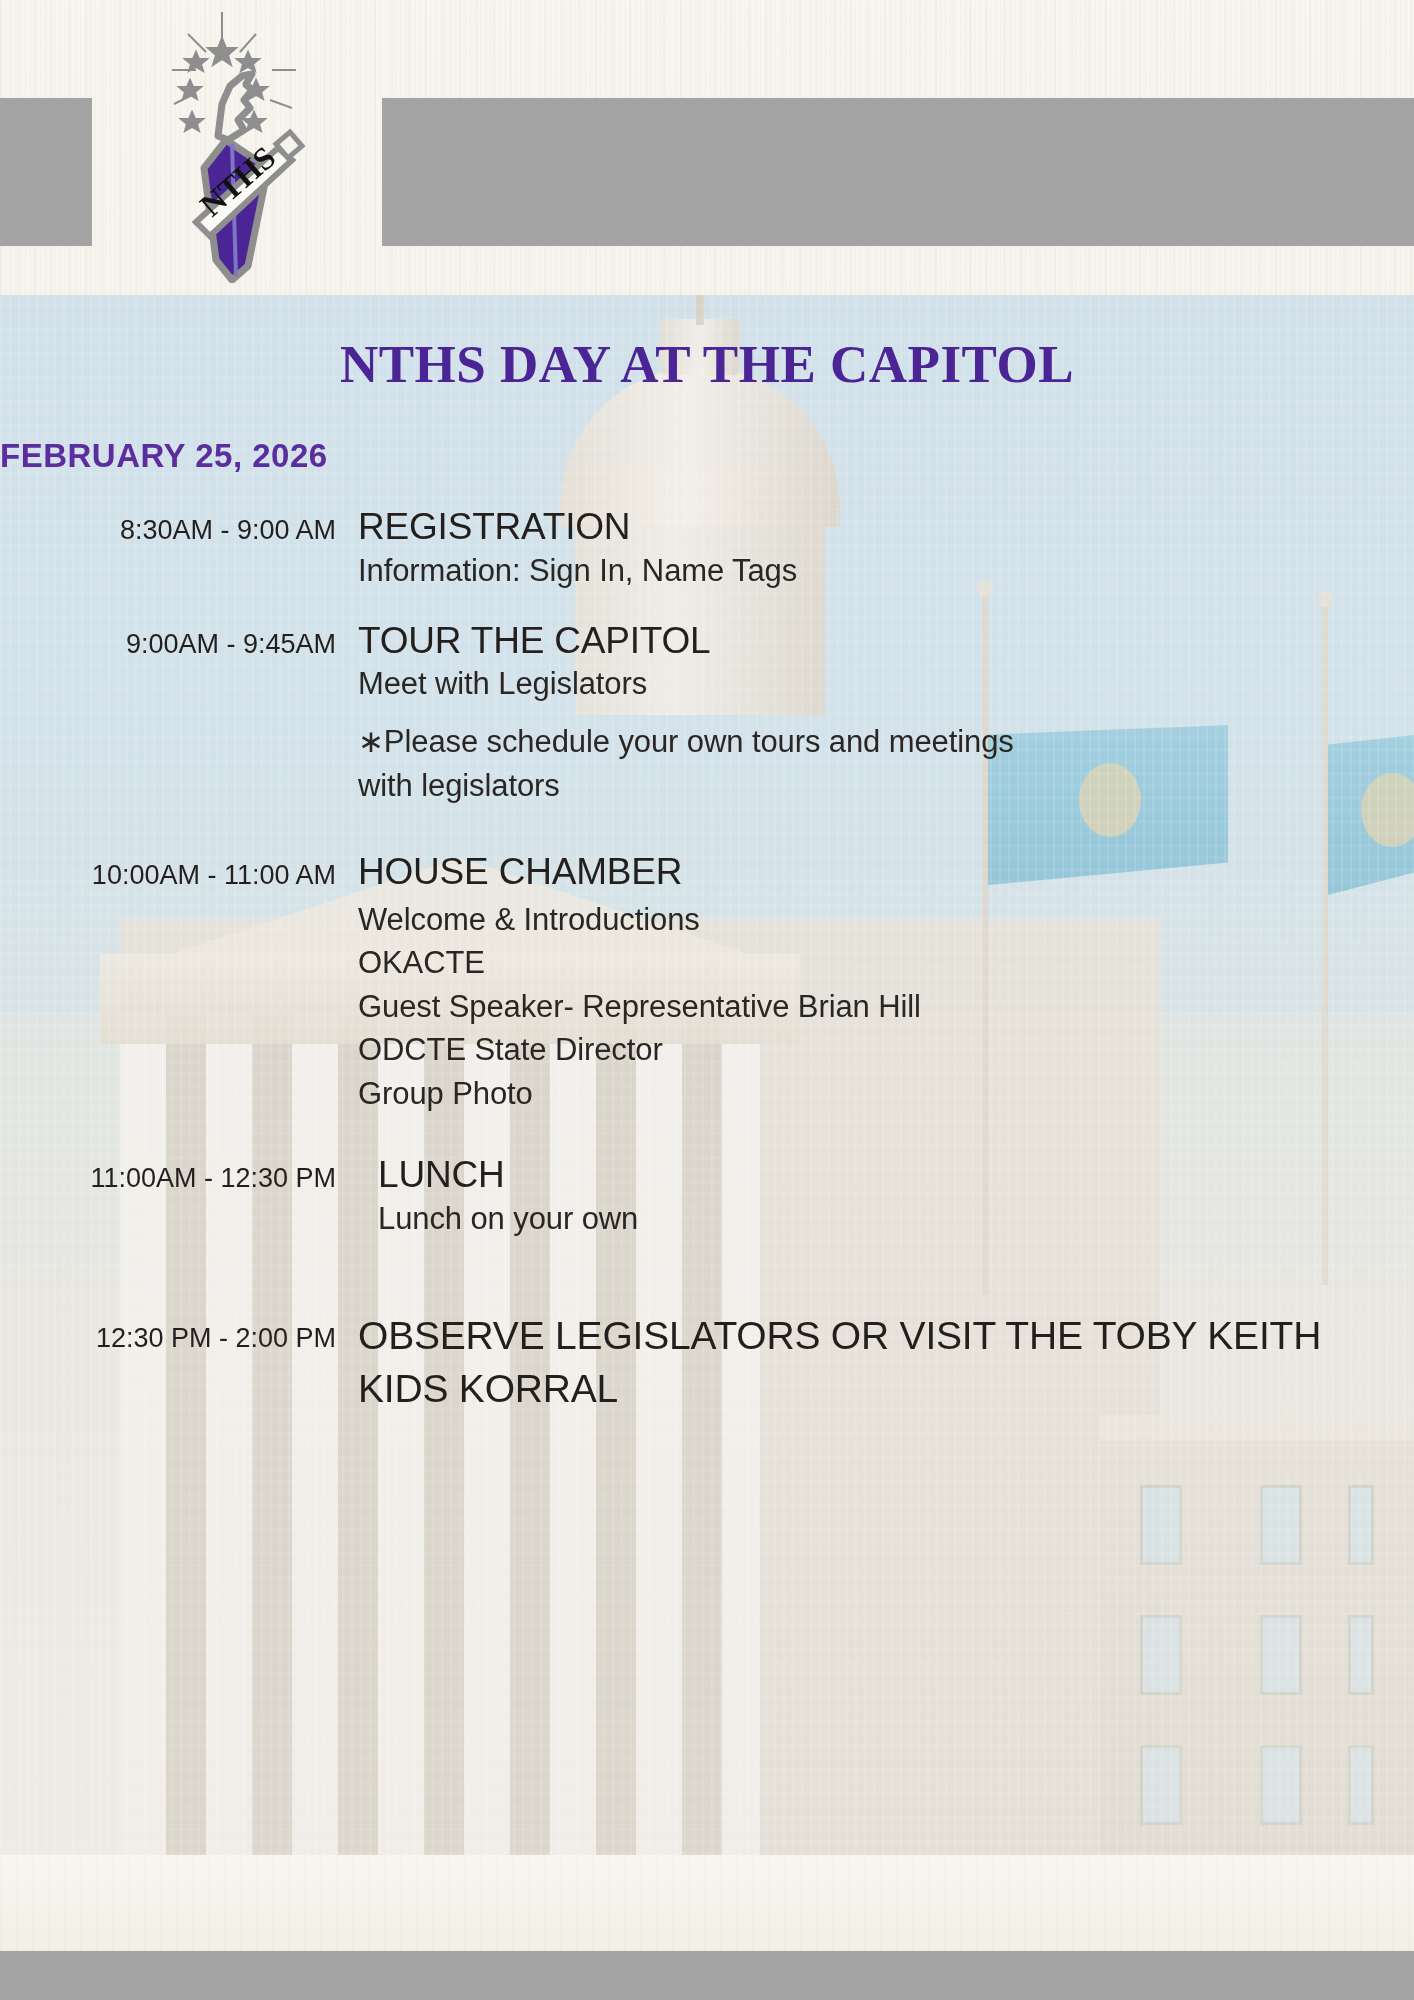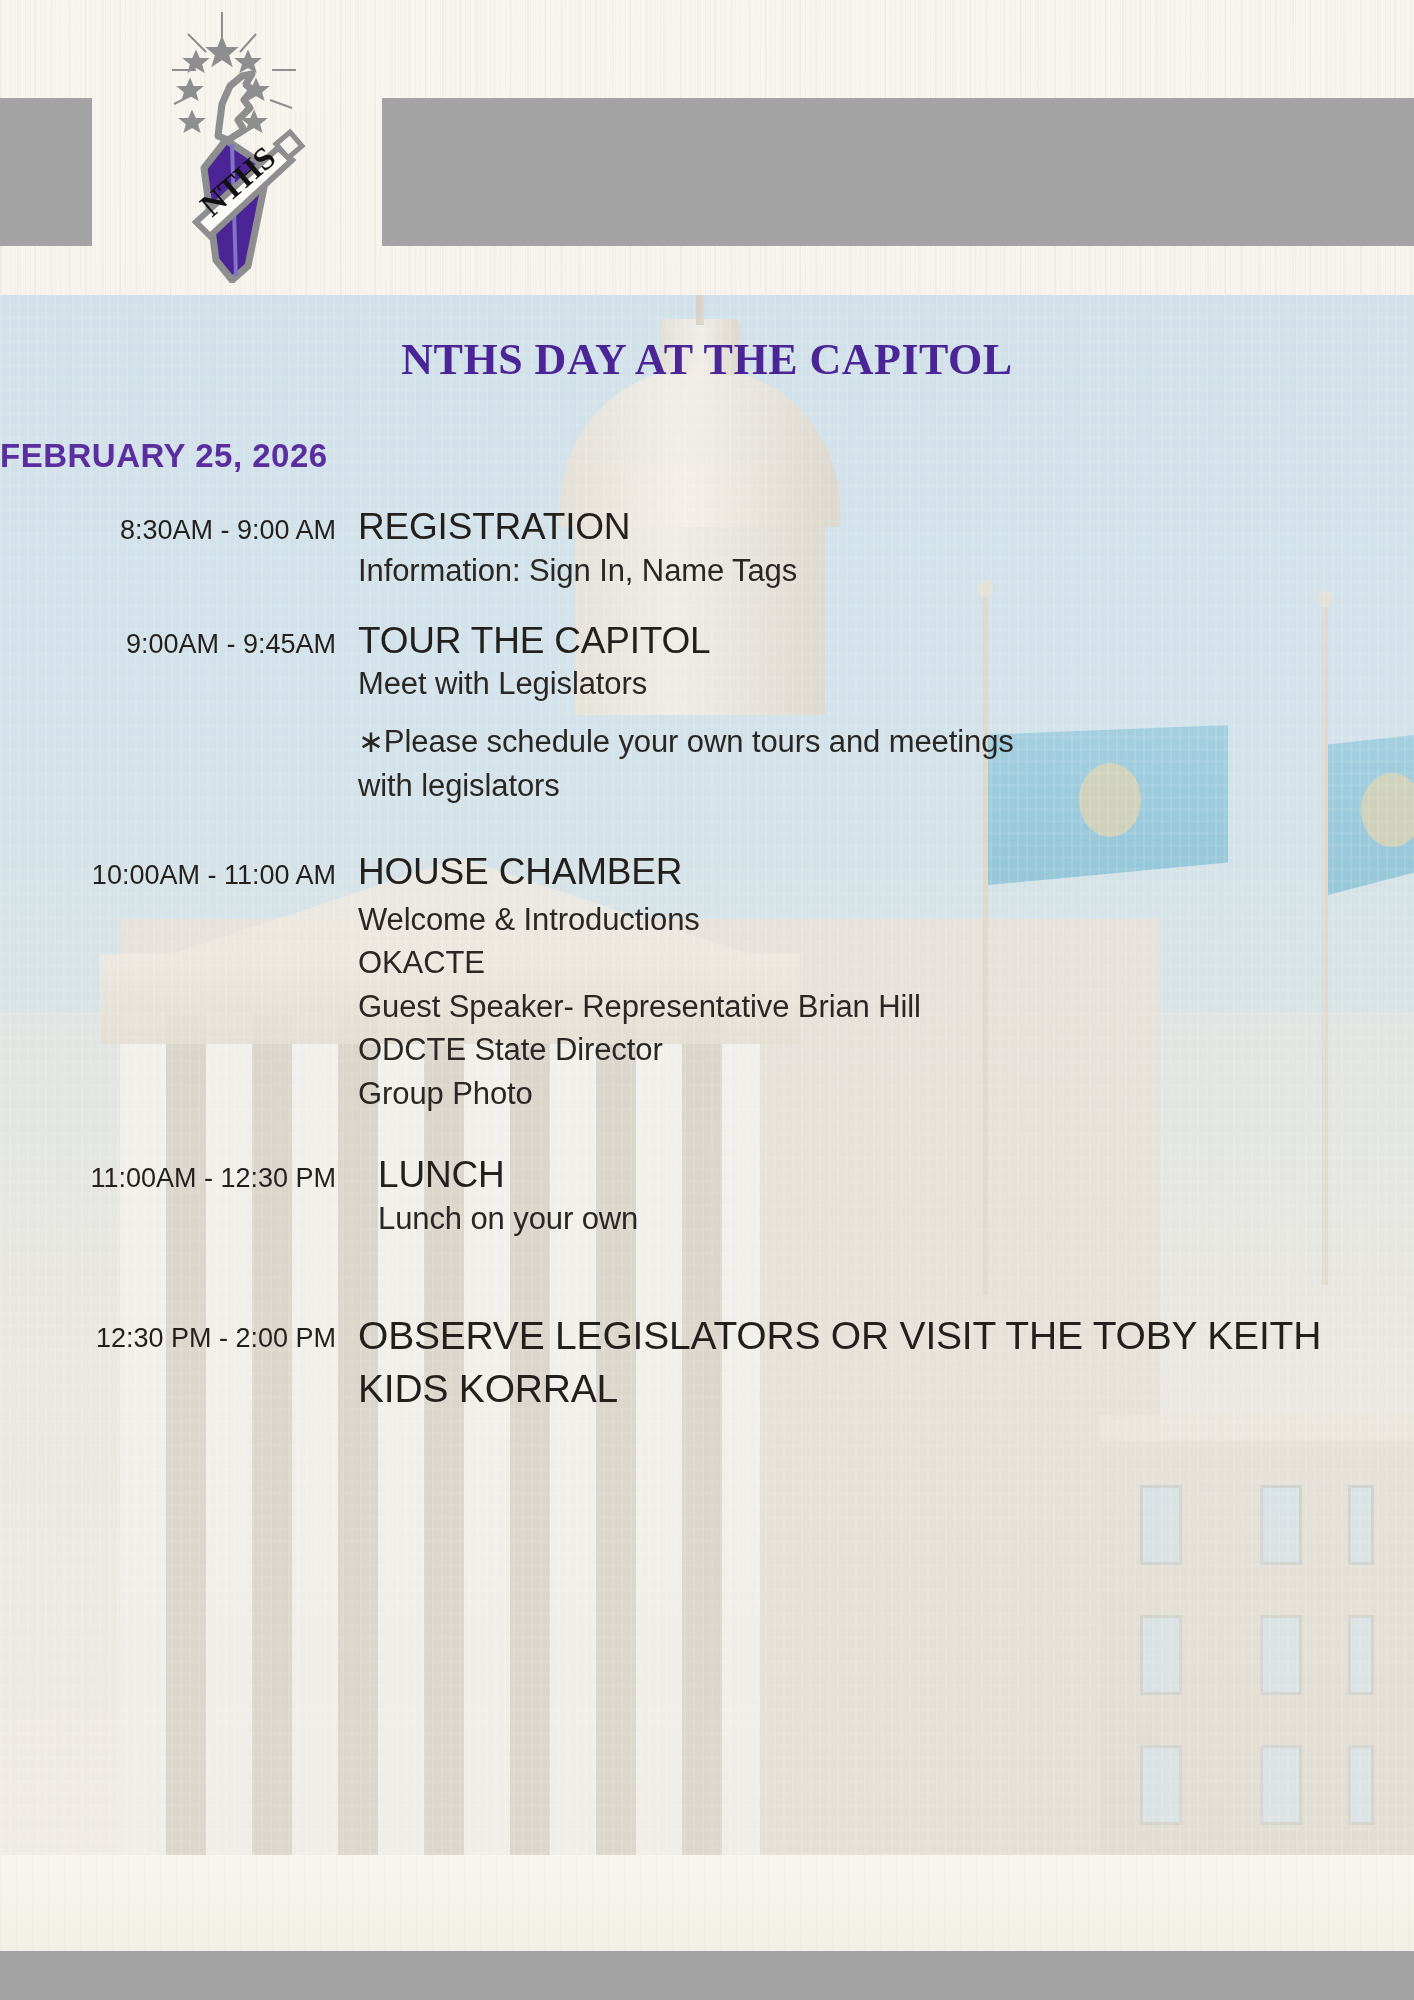--- a/index.html
+++ b/index.html
@@ -197,21 +197,21 @@
     background: linear-gradient(180deg, rgba(243,241,234,.22), rgba(243,241,234,.10) 35%, rgba(243,241,234,.30));
   }
 
   
   .title {
     position: absolute;
     left: 0; top: 334px; width: 1414px;
     text-align: center;
     font-family: "Liberation Serif", serif;
     font-weight: bold;
-    font-size: 44px;
+    font-size: 53px;
     letter-spacing: 0.5px;
     color: #4b2596;
     white-space: nowrap;
   }
   .subtitle {
     position: absolute;
     left: 0; top: 437px; width: 1414px;
     font-weight: bold;
     font-size: 33px;
     letter-spacing: 0.5px;

